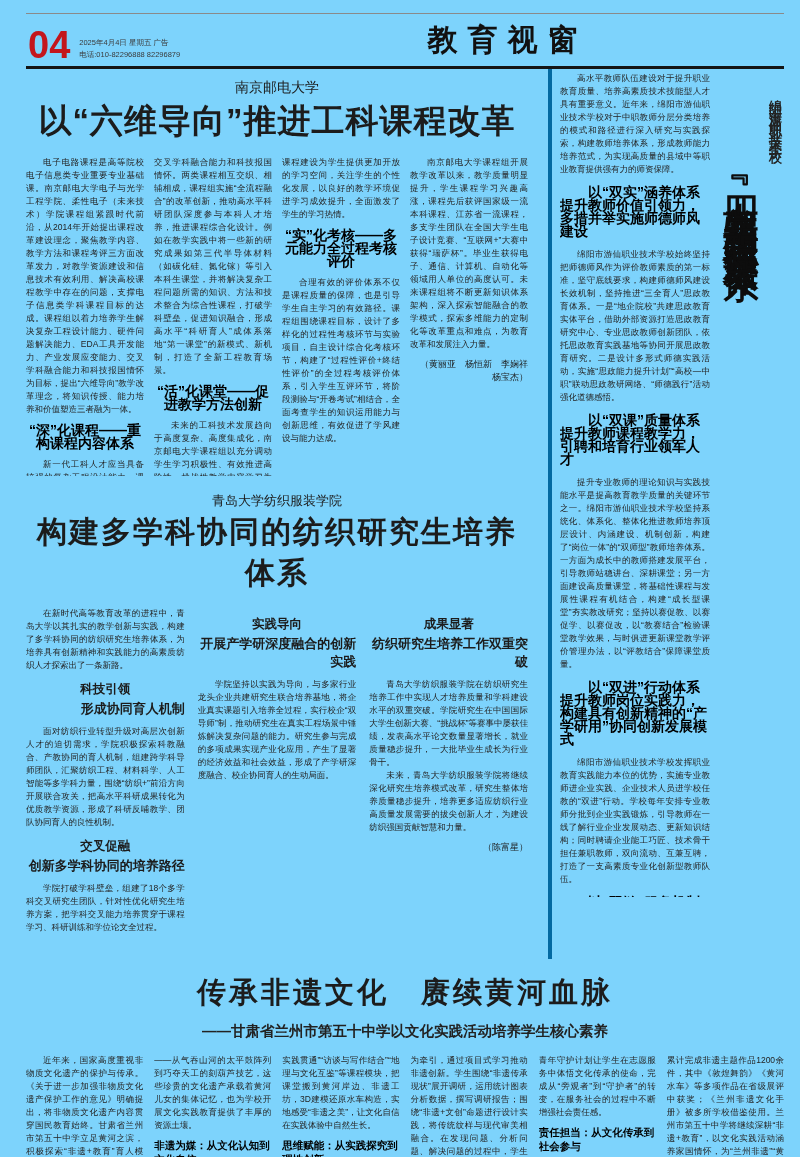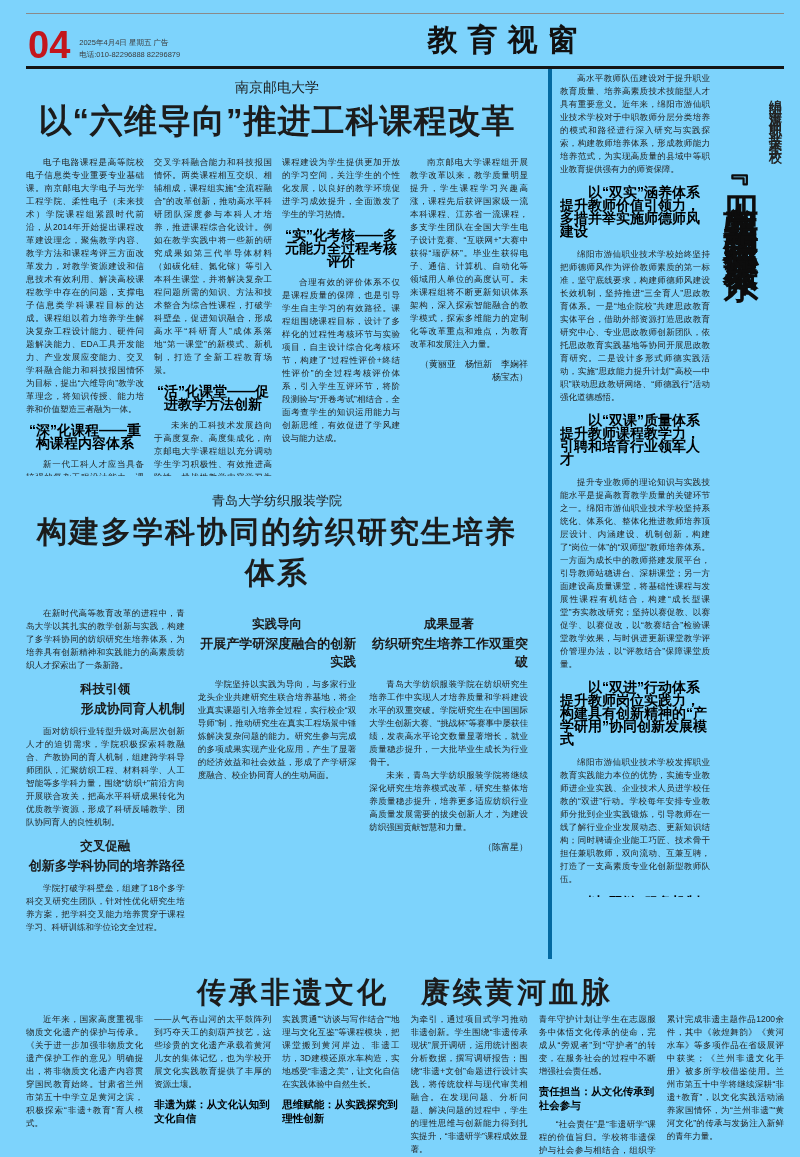--- a/index.html
+++ b/index.html
@@ -147,20 +147,21 @@
             <p class="para">职业院校教师是学校与社会产业发展之间的连接枢纽。经过与社会企业的联系，了解区域发展的真实需求，通过调整培养体系，激发学生自身的内生动力，相应地能增强职业教育的社会服务能力。绵阳市游仙职业技术学校根植区域、对接前沿，加速汇聚办学资源，面向社会开展职业技能培训与技术咨询服务，彰显了新时代中职学校的责任与担当。</p>
           </div>
         </div>
       <div class="r-head">『四力并驱』构建中职教师培养体系</div>
       <div class="r-kicker">绵阳市游仙职业技术学校</div>
     </aside>
   </div>
 
   <section class="a3">
     <h1 class="a3-headline">传承非遗文化　赓续黄河血脉</h1>
+    <div class="a3-subtitle">——甘肃省兰州市第五十中学以文化实践活动培养学生核心素养</div>
     <div class="a3-cols">
         <div class="col">
           <p class="para">近年来，国家高度重视非物质文化遗产的保护与传承。《关于进一步加强非物质文化遗产保护工作的意见》明确提出，将非物质文化遗产内容贯穿国民教育始终。甘肃省兰州市第五十中学立足黄河之滨，积极探索“非遗+教育”育人模式。</p>
         </div>
         <div class="col">
           <p class="para cont">——从气吞山河的太平鼓阵列到巧夺天工的刻葫芦技艺，这些珍贵的文化遗产承载着黄河儿女的集体记忆，也为学校开展文化实践教育提供了丰厚的资源土壤。</p>
           <div class="sub">非遗为媒：从文化认知到文化自信</div>
         </div>
         <div class="col">
           <p class="para cont">实践贯通”“访谈与写作结合”“地理与文化互鉴”等课程模块，把课堂搬到黄河岸边、非遗工坊，3D建模还原水车构造，实地感受“非遗之美”，让文化自信在实践体验中自然生长。</p>

